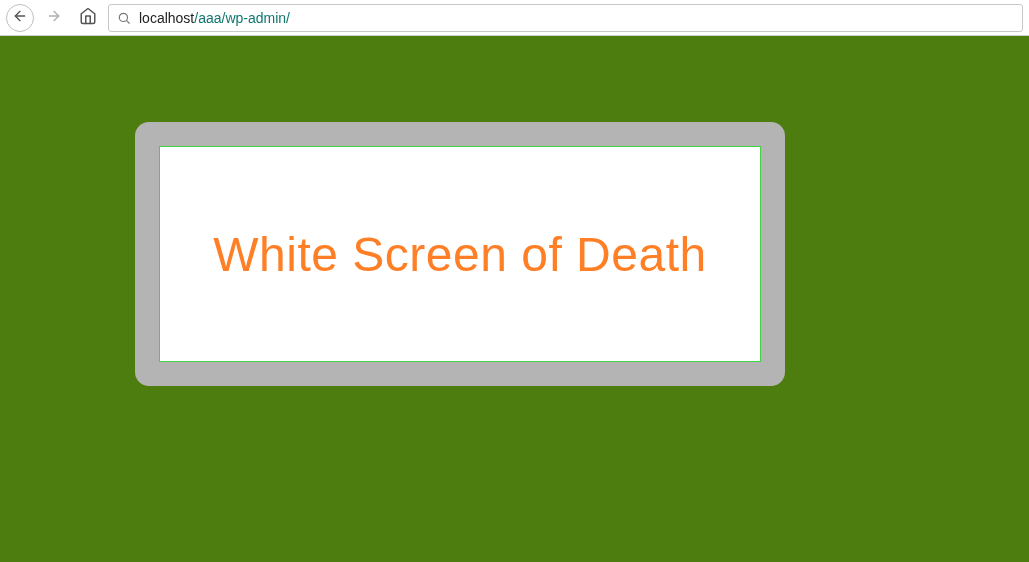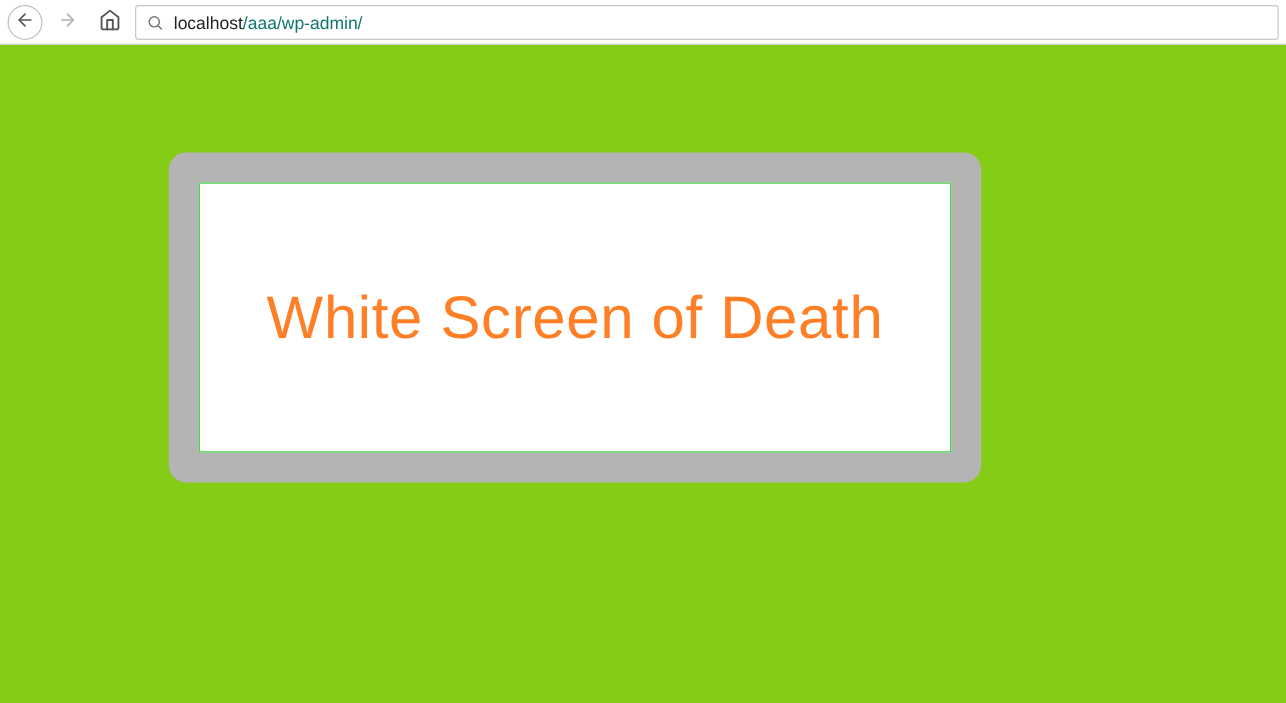--- a/index.html
+++ b/index.html
@@ -78,21 +78,21 @@
     .url-host {
       color: #222;
     }
     .url-path {
       color: #0f766e;
     }
     .page-content {
       position: relative;
       width: 100%;
       height: calc(100% - 36px);
-      background: #84cc16;
+      background: #4d7c0f;
     }
     .callout-frame {
       position: absolute;
       left: 135px;
       top: 86px;
       width: 650px;
       background: #b4b4b4;
       border-radius: 14px;
       padding: 24px;
     }

